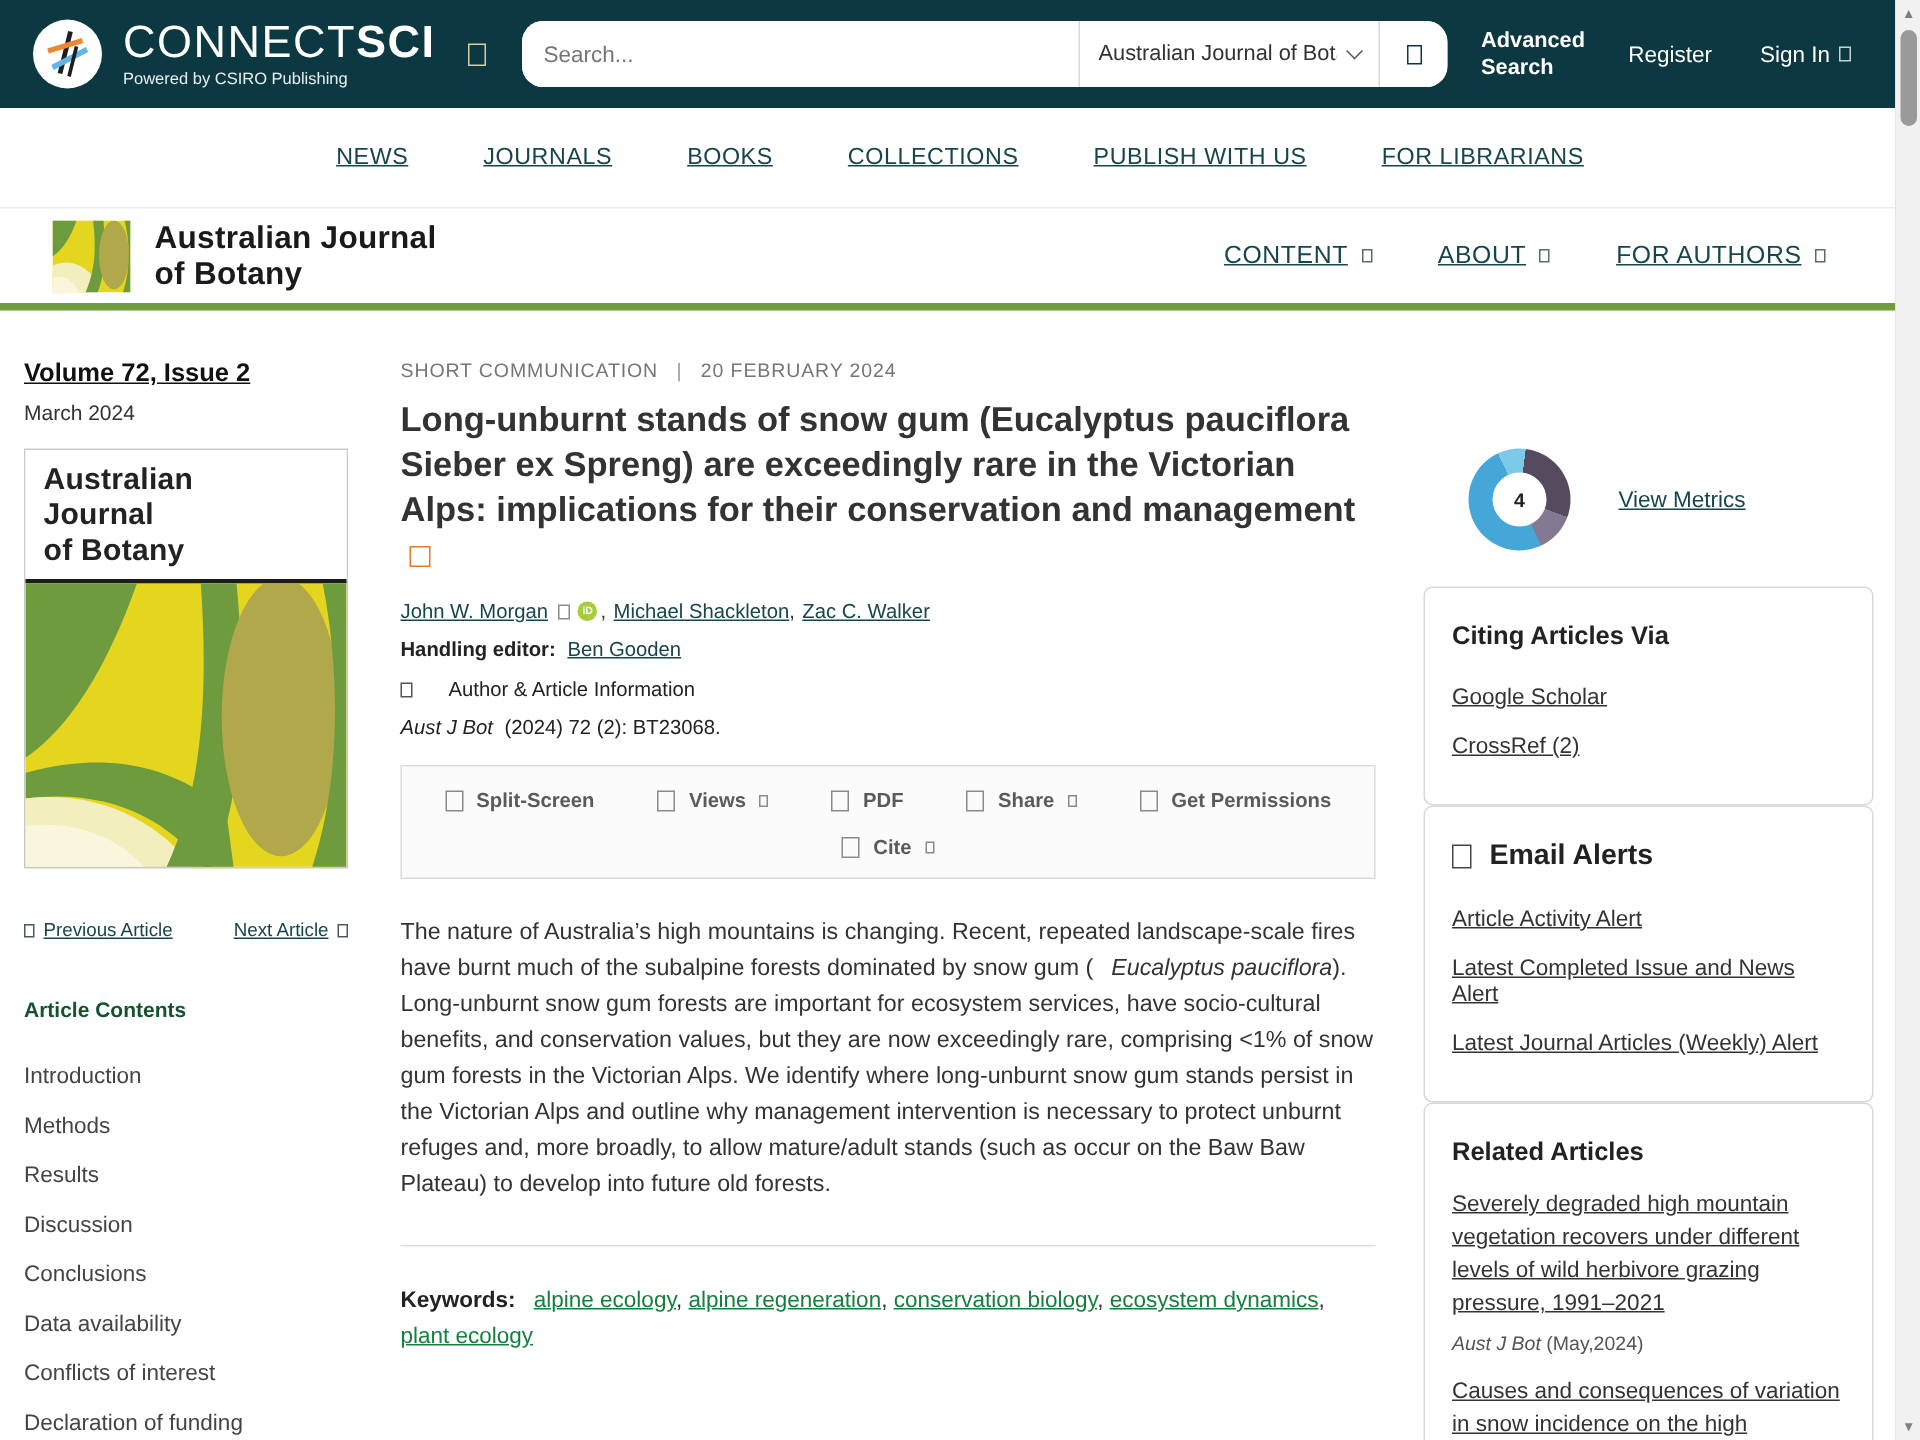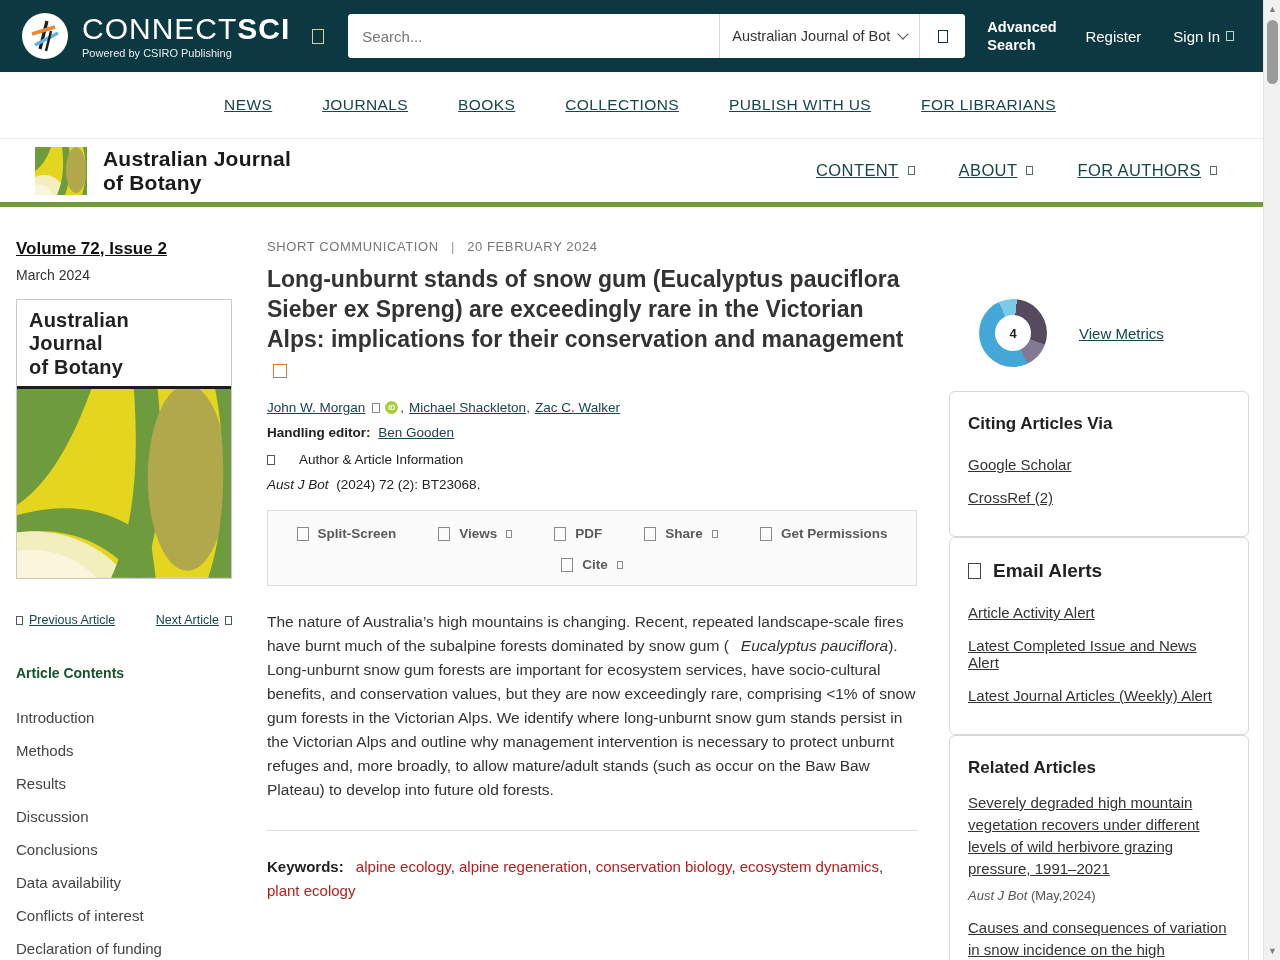--- a/index.html
+++ b/index.html
@@ -20,21 +20,21 @@
             padding:0 22px; position:relative; }
   .logo-wrap { display:flex; align-items:center; gap:14px; }
   .logo-circle { width:46px; height:46px; border-radius:50%; background:#fff;
                  display:flex; align-items:center; justify-content:center; flex:none; }
   .brand-text { color:#fff; line-height:1; }
   .brand-main { font-size:30px; letter-spacing:1px; font-weight:300; }
   .brand-main b { font-weight:700; }
   .brand-tag { font-size:11px; margin-top:4px; color:#e8eef0; }
   .tofu { display:inline-block; border:1px solid currentColor; vertical-align:middle; }
   .menu-tofu { width:12px; height:15px; color:#d8cf9a; margin-left:22px; }
-  .search-group { display:flex; align-items:stretch; background:#fff; border-radius:4px;
+  .search-group { display:flex; align-items:stretch; background:#fff; border-radius:14px;
                   height:44px; margin-left:24px; width:617px; overflow:hidden; flex:none; }
   .search-input { border:none; outline:none; flex:1; padding:0 14px; font-size:15px;
                   color:#444; font-family:"Liberation Sans", sans-serif; }
   .search-scope { display:flex; align-items:center; gap:8px; padding:0 12px;
                   border-left:1px solid #d9d9d9; font-size:14.5px; color:#333;
                   width:200px; flex:none; cursor:pointer; }
   .scope-label { white-space:nowrap; overflow:hidden; max-width:160px; }
   .chev { width:8px; height:8px; border-right:1.6px solid #555; border-bottom:1.6px solid #555;
           transform:rotate(45deg); margin-top:-4px; flex:none; }
   .search-btn { width:46px; border-left:1px solid #d9d9d9; display:flex; align-items:center;
@@ -127,21 +127,21 @@
   .tb-item { display:flex; align-items:center; gap:9px; color:#5a5a5a;
              font-size:13.5px; font-weight:700; cursor:pointer; }
   .tb-item .box { width:12px; height:14px; color:#8a8a8a; }
   .tb-item .caret { width:6px; height:8px; color:#8a8a8a; }
 
   .abstract { margin-top:24px; font-size:15.5px; line-height:24px; color:#333; }
   .abstract i { font-style:italic;margin-left:12px; }
   .mid-rule { margin-top:28px; border:none; border-top:1px solid #ddd; }
   .keywords { margin-top:24px; font-size:15px; line-height:24px; color:#333; }
   .keywords b { color:#222; margin-right:8px; }
-  .keywords a { color:#b91c1c; cursor:pointer; }
+  .keywords a { color:#15803d; text-decoration:underline; cursor:pointer; }
 
   
   .metrics-row { display:flex; align-items:center; gap:32px; margin-top:60px;
                  padding-left:30px; }
   .donut { width:68px; height:68px; border-radius:50%; flex:none; cursor:pointer;
            background:conic-gradient(from 215deg,
              #45a7d8 0deg 120deg, #7cc9e8 120deg 152deg,
              #564a5e 152deg 255deg, #837992 255deg 300deg, #45a7d8 300deg 360deg);
            display:flex; align-items:center; justify-content:center; }
   .donut-hole { width:36px; height:36px; border-radius:50%; background:#fff;

